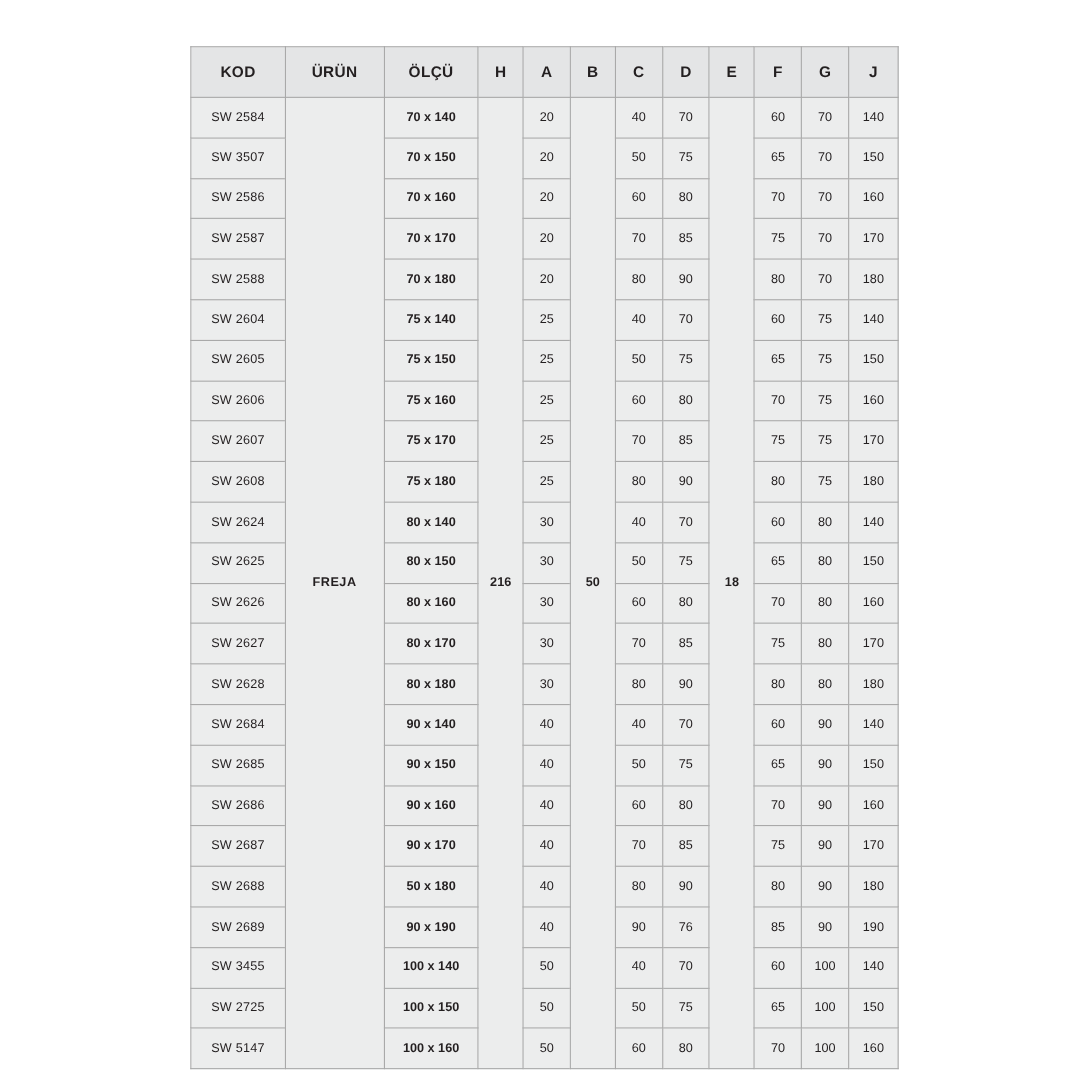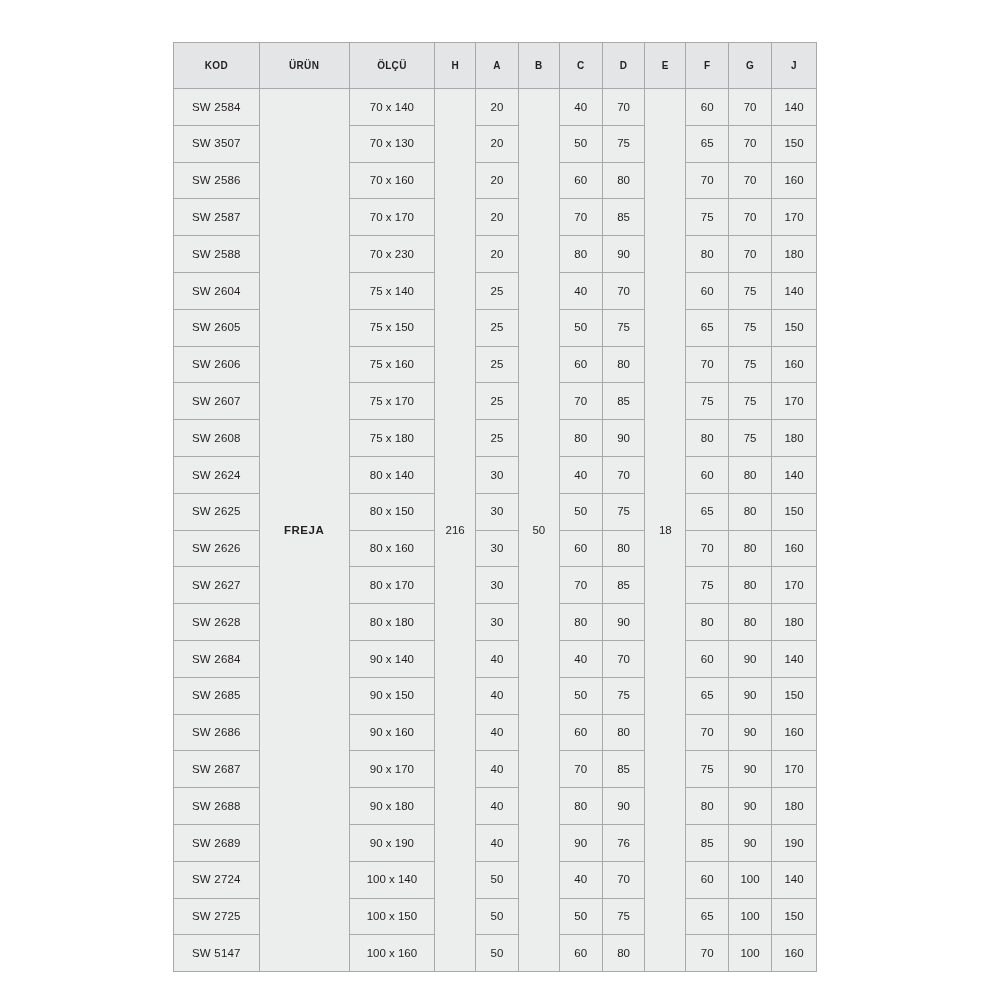--- a/index.html
+++ b/index.html
@@ -36,21 +36,21 @@
     color: #231f20;
     background: #eceded;
     font-size: 11.5px;
     padding: 0;
     height: 35.8px;
     line-height: 1.1;
   }
   table.spec thead th {
     height: 45px;
     font-weight: bold;
-    font-size: 10px;
+    font-size: 14px;
     letter-spacing: 0.3px;
     background: #e4e5e6;
   }
   
   col.c-kod   { width: 84px; }
   col.c-urun  { width: 88px; }
   col.c-olcu  { width: 84px; }
   col.c-h     { width: 40px; }
   col.c-a     { width: 42px; }
   col.c-b     { width: 40px; }
@@ -59,29 +59,29 @@
   col.c-e     { width: 40px; }
   col.c-f     { width: 42px; }
   col.c-g     { width: 42px; }
   col.c-j     { width: 44px; }
 
   td.kod {
     font-size: 12px;
     letter-spacing: 0.2px;
   }
   td.olcu {
-    font-weight: normal;
+    font-weight: bold;
     font-size: 12px;
   }
   td.num {
     font-size: 11.5px;
   }
   td.merged {
     font-size: 12px;
-    font-weight: normal;
+    font-weight: bold;
   }
   td.merged.urun {
     font-weight: bold;
     letter-spacing: 0.5px;
   }
 </style>
 </head>
 <body>
 
 <div id="page">
@@ -127,21 +127,21 @@
             <td class="merged num" rowspan="24">50</td>
             <td class="num">40</td>
             <td class="num">70</td>
             <td class="merged num" rowspan="24">18</td>
             <td class="num">60</td>
             <td class="num">70</td>
             <td class="num">140</td>
           </tr>
           <tr>
             <td class="kod">SW 3507</td>
-            <td class="olcu">70 x 130</td>
+            <td class="olcu">70 x 150</td>
             <td class="num">20</td>
             <td class="num">50</td>
             <td class="num">75</td>
             <td class="num">65</td>
             <td class="num">70</td>
             <td class="num">150</td>
           </tr>
           <tr>
             <td class="kod">SW 2586</td>
             <td class="olcu">70 x 160</td>
@@ -157,21 +157,21 @@
             <td class="olcu">70 x 170</td>
             <td class="num">20</td>
             <td class="num">70</td>
             <td class="num">85</td>
             <td class="num">75</td>
             <td class="num">70</td>
             <td class="num">170</td>
           </tr>
           <tr>
             <td class="kod">SW 2588</td>
-            <td class="olcu">70 x 230</td>
+            <td class="olcu">70 x 180</td>
             <td class="num">20</td>
             <td class="num">80</td>
             <td class="num">90</td>
             <td class="num">80</td>
             <td class="num">70</td>
             <td class="num">180</td>
           </tr>
           <tr>
             <td class="kod">SW 2604</td>
             <td class="olcu">75 x 140</td>
@@ -307,40 +307,40 @@
             <td class="olcu">90 x 170</td>
             <td class="num">40</td>
             <td class="num">70</td>
             <td class="num">85</td>
             <td class="num">75</td>
             <td class="num">90</td>
             <td class="num">170</td>
           </tr>
           <tr>
             <td class="kod">SW 2688</td>
-            <td class="olcu">90 x 180</td>
+            <td class="olcu">50 x 180</td>
             <td class="num">40</td>
             <td class="num">80</td>
             <td class="num">90</td>
             <td class="num">80</td>
             <td class="num">90</td>
             <td class="num">180</td>
           </tr>
           <tr>
             <td class="kod">SW 2689</td>
             <td class="olcu">90 x 190</td>
             <td class="num">40</td>
             <td class="num">90</td>
             <td class="num">76</td>
             <td class="num">85</td>
             <td class="num">90</td>
             <td class="num">190</td>
           </tr>
           <tr>
-            <td class="kod">SW 2724</td>
+            <td class="kod">SW 3455</td>
             <td class="olcu">100 x 140</td>
             <td class="num">50</td>
             <td class="num">40</td>
             <td class="num">70</td>
             <td class="num">60</td>
             <td class="num">100</td>
             <td class="num">140</td>
           </tr>
           <tr>
             <td class="kod">SW 2725</td>

